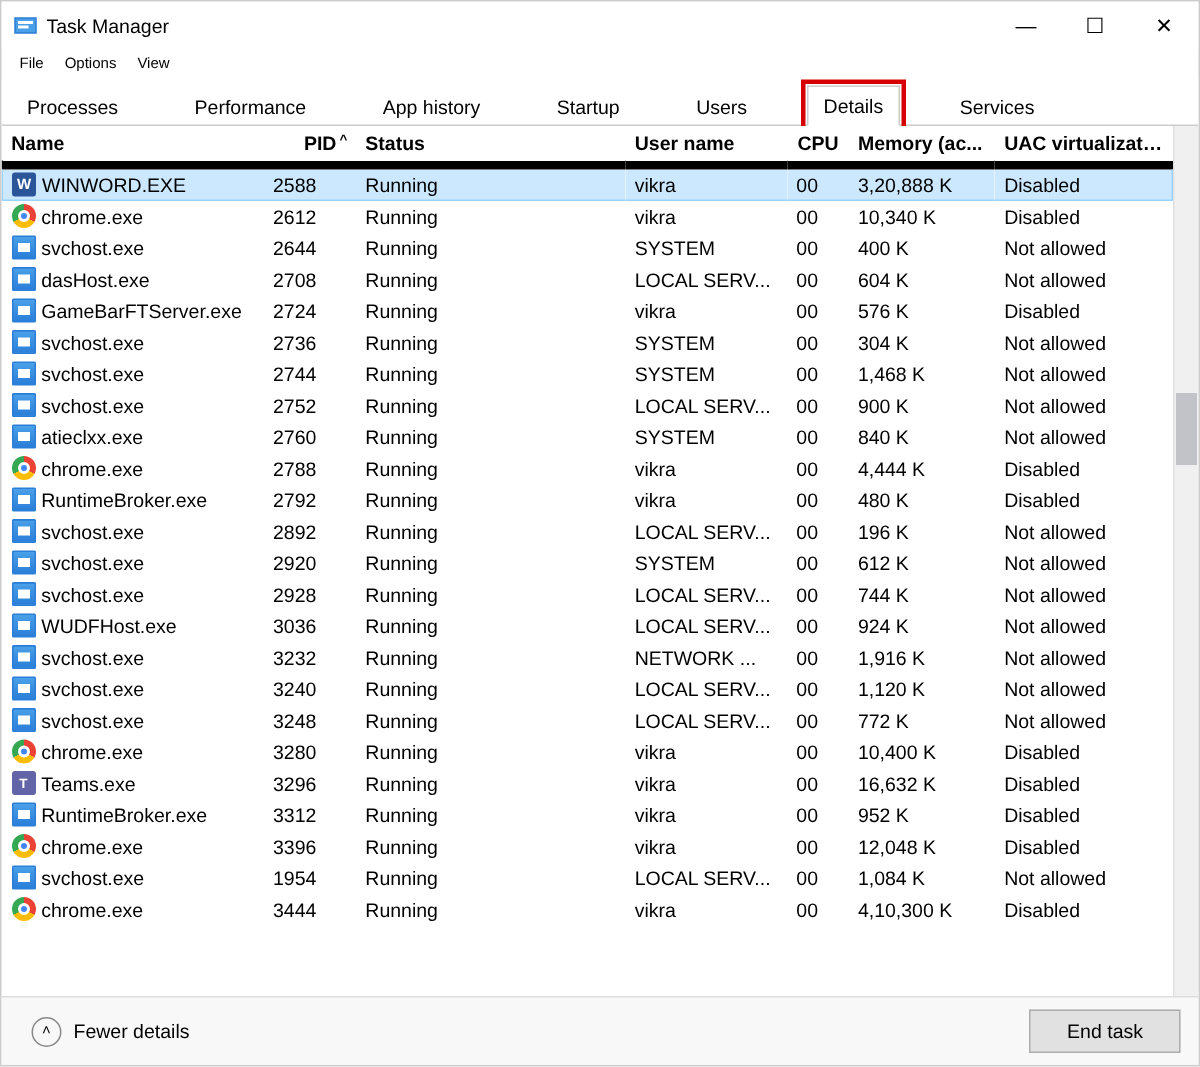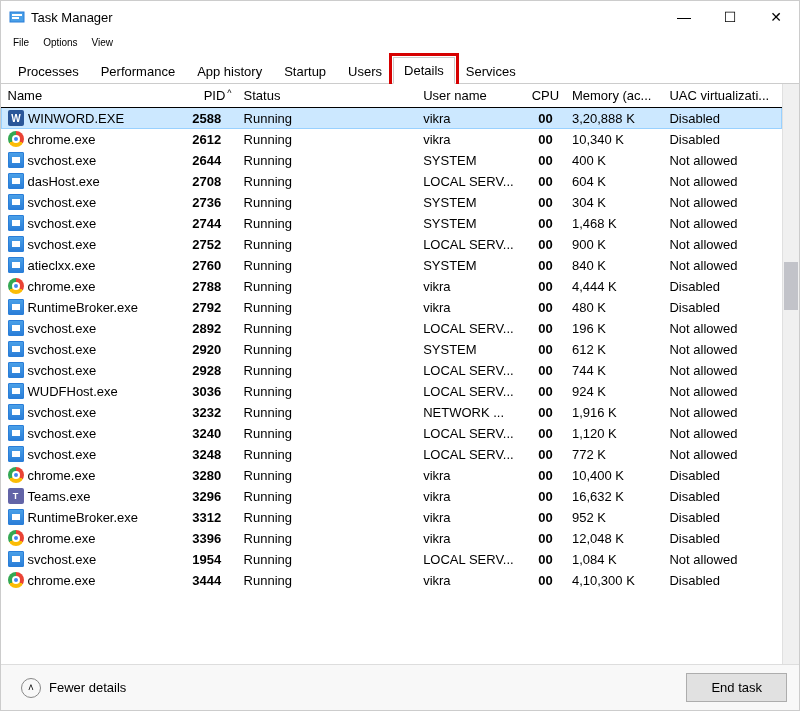--- a/index.html
+++ b/index.html
@@ -37,20 +37,21 @@
     font-size: 10px;
   }
   .menubar .menu-item { padding: 2px 6px; }
   .tabbar {
     display: flex;
     align-items: flex-end;
     padding: 4px 6px 0 6px;
     border-bottom: 1px solid #ccc;
     background: #fff;
     position: relative;
+    gap: 29px;
   }
   .tab {
     padding: 5px 10px;
     font-size: 13px;
     border: 1px solid transparent;
     border-bottom: none;
     position: relative;
     bottom: -1px;
     background: transparent;
   }
@@ -72,24 +73,24 @@
   .table-wrap {
     flex: 1;
     overflow: hidden;
     position: relative;
     display: flex;
   }
   .table-scroll { flex: 1; overflow-y: auto; overflow-x: hidden; }
   table { border-collapse: collapse; width: 100%; table-layout: fixed; }
   thead th {
     text-align: left;
-    font-weight: 400;
+    font-weight: 700;
     font-size: 13px;
     padding: 4px 6px;
-    border-bottom: 1px solid #000000;
+    border-bottom: 6px solid #000000;
     background: #fff;
     position: sticky;
     top: 0;
     white-space: nowrap;
     overflow: hidden;
     text-overflow: ellipsis;
   }
   thead th .sort-arrow { font-size: 9px; vertical-align: top; margin-left: 2px; }
   tbody td {
     padding: 2px 6px;
@@ -100,21 +101,21 @@
     height: 21px;
   }
   tbody tr.selected { background: #cce8ff; border: 1px solid #99d1ff; }
   .col-name { width: 170px; }
   .col-pid { width: 60px; text-align: right; }
   .col-status { width: 175px; }
   .col-user { width: 105px; }
   .col-cpu { width: 40px; text-align: center; }
   .col-mem { width: 95px; text-align: left; }
   .col-uac { width: 115px; margin-left: 12px; }
-  tbody td.col-pid, tbody td.col-cpu { text-align: center; font-weight: bold; }
+  tbody td.col-pid, tbody td.col-cpu { text-align: left; }
   tbody td.col-mem { text-align: left; }
   .proc-name {
     display: flex; align-items: center; gap: 4px;
   }
   .proc-icon {
     width: 16px; height: 16px;
     flex: 0 0 16px;
     display: inline-flex; align-items: center; justify-content: center;
   }
   .icon-generic { background: linear-gradient(#4aa0e8,#2a7ed8); border:1px solid #2a7ed8; border-radius:1px; }
@@ -276,20 +277,34 @@
               <td class="col-status">Running</td>
               <td class="col-user">LOCAL SERV...</td>
               <td class="col-cpu">00</td>
               <td class="col-mem">604 K</td>
               <td class="col-uac">Not allowed</td>
             </tr>
             <tr>
               <td class="col-name">
                 <div class="proc-name">
                   <span class="proc-icon icon-generic"></span>
+                  <span>GameBarFTServer.exe</span>
+                </div>
+              </td>
+              <td class="col-pid">2724</td>
+              <td class="col-status">Running</td>
+              <td class="col-user">vikra</td>
+              <td class="col-cpu">00</td>
+              <td class="col-mem">576 K</td>
+              <td class="col-uac">Disabled</td>
+            </tr>
+            <tr>
+              <td class="col-name">
+                <div class="proc-name">
+                  <span class="proc-icon icon-generic"></span>
                   <span>svchost.exe</span>
                 </div>
               </td>
               <td class="col-pid">2736</td>
               <td class="col-status">Running</td>
               <td class="col-user">SYSTEM</td>
               <td class="col-cpu">00</td>
               <td class="col-mem">304 K</td>
               <td class="col-uac">Not allowed</td>
             </tr>

